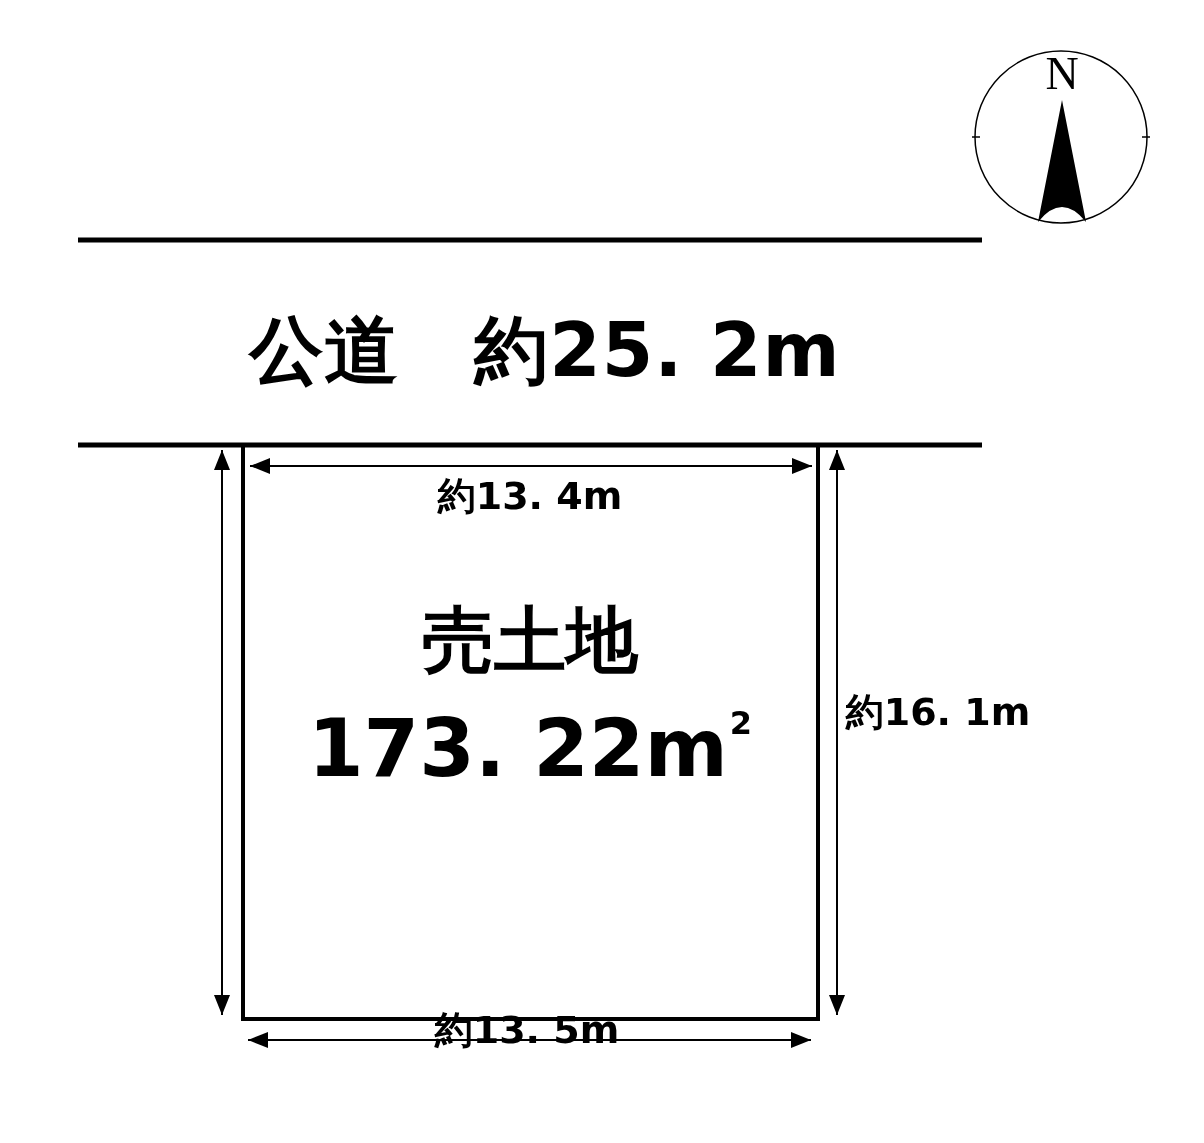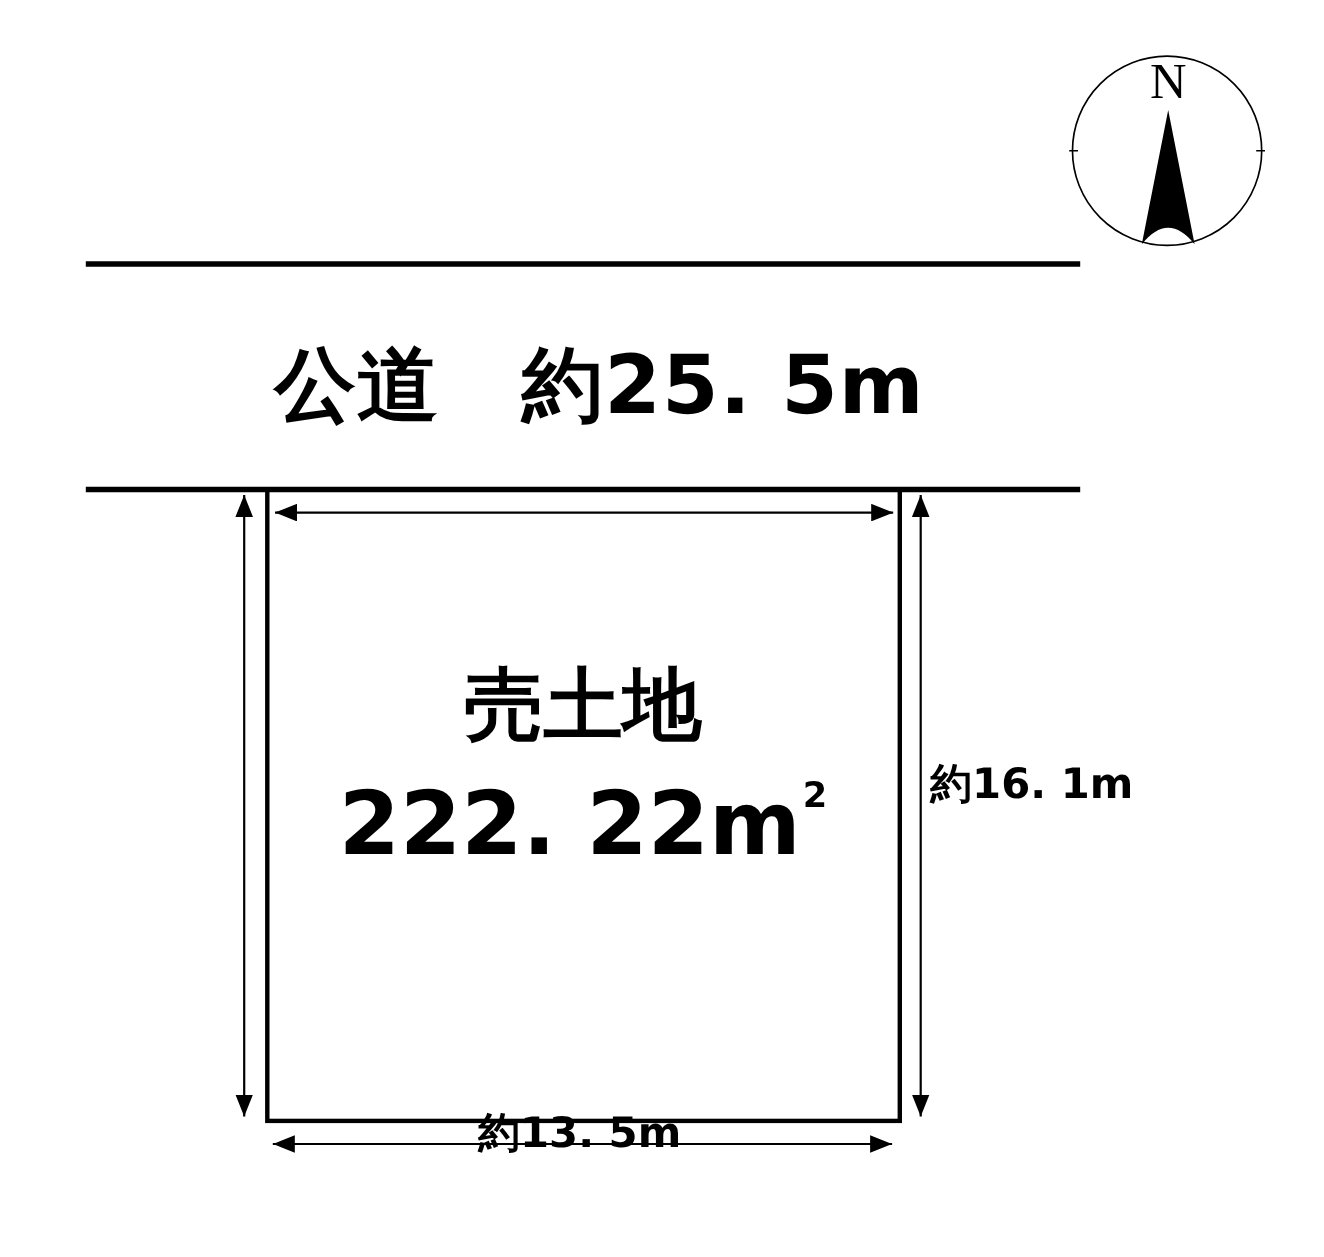--- a/index.html
+++ b/index.html
@@ -89,27 +89,28 @@
     <line x1="78" y1="445" x2="982" y2="445" stroke="#000" stroke-width="5"></line>
 
     <rect x="243" y="445" width="575" height="574" fill="none" stroke="#000" stroke-width="4"></rect>
 
     <line x1="222" y1="450" x2="222" y2="1015" stroke="#000" stroke-width="2" marker-start="url(#arr)" marker-end="url(#arr)"></line>
     <line x1="837" y1="450" x2="837" y2="1015" stroke="#000" stroke-width="2" marker-start="url(#arr)" marker-end="url(#arr)"></line>
     <line x1="250" y1="466" x2="812" y2="466" stroke="#000" stroke-width="2" marker-start="url(#arr)" marker-end="url(#arr)"></line>
     <line x1="248" y1="1040" x2="811" y2="1040" stroke="#000" stroke-width="2" marker-start="url(#arr)" marker-end="url(#arr)"></line>
   </svg>
 
-  <div class="road-label">公道　約25. 5m</div>
+  <div class="road-label">公道　約25. 2m</div>
 
   <div class="plot-text">
     <div class="plot-line1">売土地</div>
-    <div class="plot-line2"><span>222. 22m</span><span class="sup">2</span></div>
+    <div class="plot-line2"><span>173. 22m</span><span class="sup">2</span></div>
   </div>
 
+  <div class="dim-label dim-top">約13. 4m</div>
   <div class="dim-label dim-bottom">約13. 5m</div>
   <div class="dim-label dim-right">約16. 1m</div>
 
   <svg class="compass" viewBox="0 0 180 180" xmlns="http://www.w3.org/2000/svg">
     <circle cx="90" cy="90" r="86" fill="none" stroke="#000" stroke-width="1.5"></circle>
     <line x1="1" y1="90" x2="9" y2="90" stroke="#000" stroke-width="1.5"></line>
     <line x1="171" y1="90" x2="179" y2="90" stroke="#000" stroke-width="1.5"></line>
     <text class="compass-n" x="91" y="42" text-anchor="middle" fill="#000">N</text>
     <path d="M91,53 L115,175 Q91,145 67,175 Z" fill="#000"></path>
   </svg>

